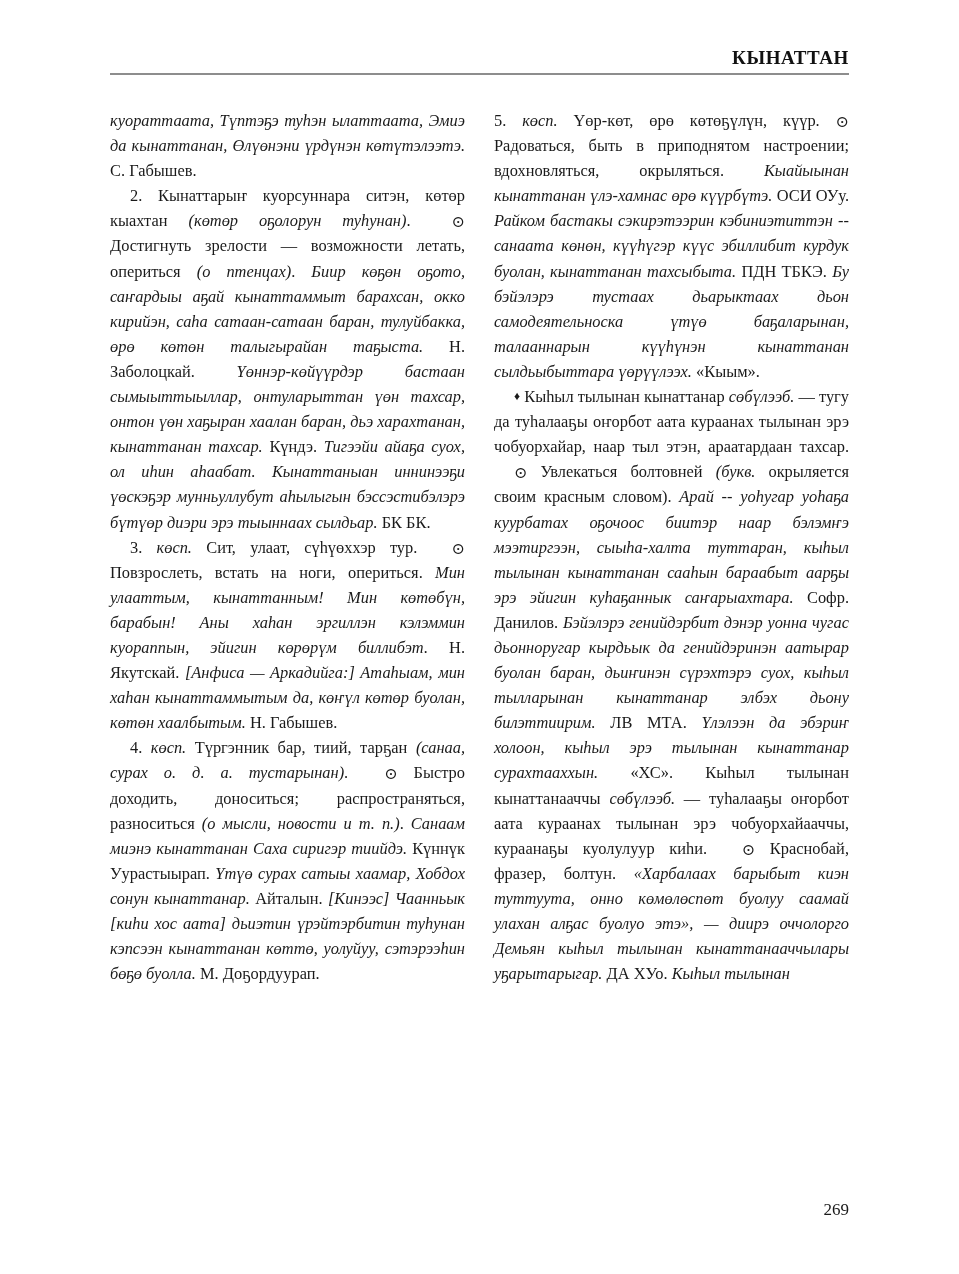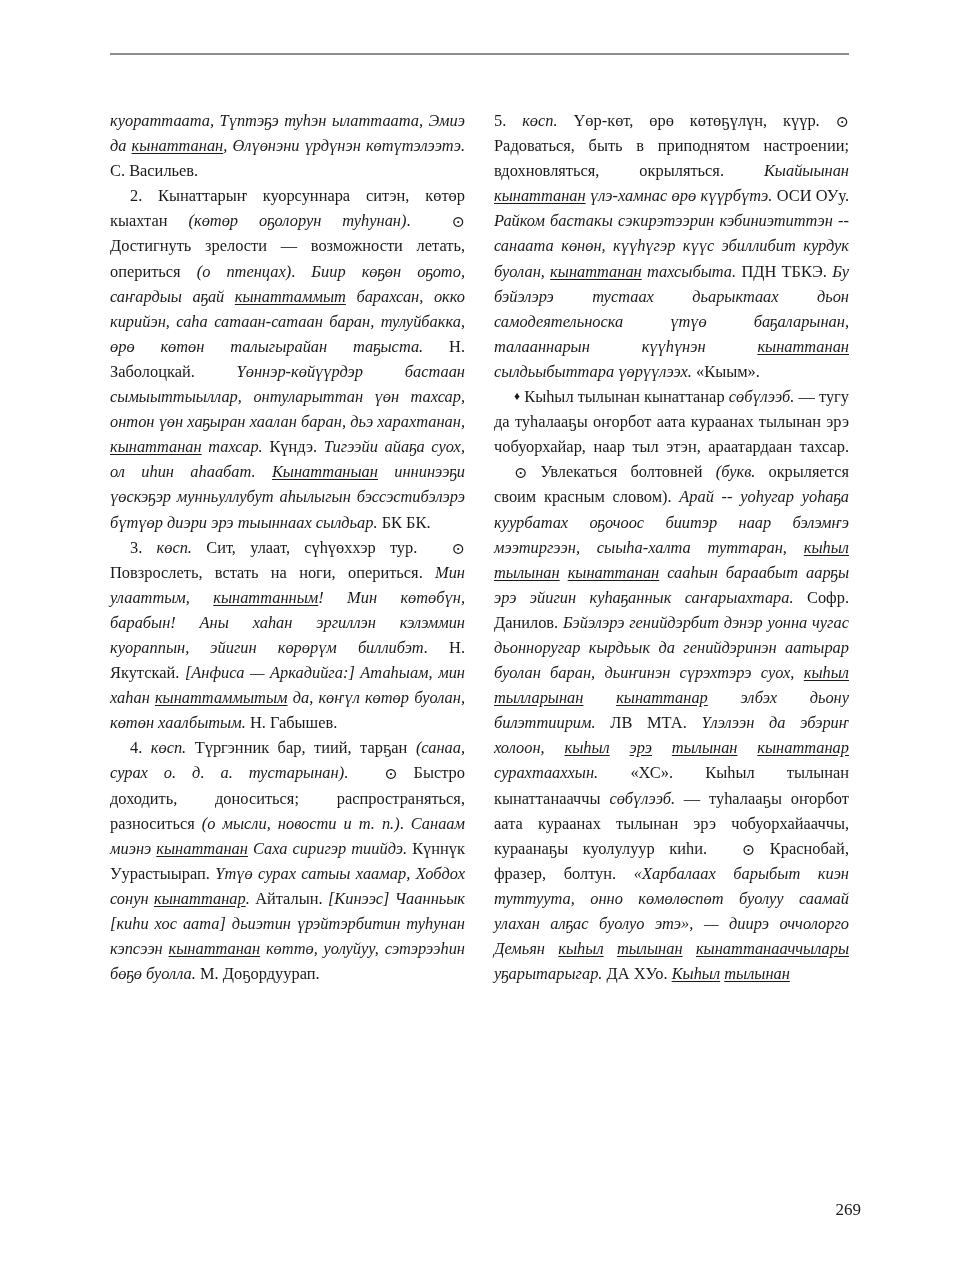--- a/index.html
+++ b/index.html
@@ -71,21 +71,21 @@
     -webkit-hyphens: manual;
   }
   p.para.indent {
     text-indent: 20px;
   }
 
   
   .it  { font-style: italic; }
   .rom { font-style: normal; }
   .bd  { font-weight: normal; font-style: normal; }
-  .ul  { text-decoration: underline; text-underline-offset: 2px; margin-top: 12px; }
+  .ul  { text-underline-offset: 2px; margin-top: 12px; }
   .sense-num { font-style: normal; }
 
   
   .marker-dot {
     font-style: normal;
     font-weight: normal;
     display: inline-block;
     line-height: 1;
     vertical-align: -1px;
     font-size: 16px;
@@ -94,41 +94,42 @@
   
   .marker-diamond {
     font-style: normal;
     font-size: 12px;
     vertical-align: 2px;
   }
 
   
   .folio {
     position: absolute;
-    right: 98px;
+    right: 110px;
     bottom: 56px;
     font-size: 17px;
     color: #1a1a1a;
     line-height: 1;
     margin-top: 28px;
   }
 </style>
 </head>
 <body>
 
 <div class="page">
 
   <div class="runhead">
+    <span class="runhead-title">КЫНАТТАН</span>
     <span class="runhead-rule"></span>
   </div>
 
   <div class="columns">
 
     <div class="col" id="col-left">
-        <p class="para"><span class="it">куораттаата, Түптэҕэ туһэн ылаттаата, Эмиэ да <span class="ul">кынаттанан</span>, Өлүөнэни үрдүнэн көтүтэлээтэ.</span> <span class="rom">С. Васильев.</span></p>
+        <p class="para"><span class="it">куораттаата, Түптэҕэ туһэн ылаттаата, Эмиэ да <span class="ul">кынаттанан</span>, Өлүөнэни үрдүнэн көтүтэлээтэ.</span> <span class="rom">С. Габышев.</span></p>
         <p class="para indent"><span class="sense-num">2.</span> Кынаттарыҥ куорсуннара ситэн, көтөр кыахтан <span class="it">(көтөр оҕолорун туһунан)</span>. <span class="marker-dot">⊙</span> Достигнуть зрелости — возможности летать, опериться <span class="it">(о птенцах)</span>. <span class="it">Биир көҕөн оҕото, саҥардыы аҕай <span class="ul">кынаттаммыт</span> барахсан, окко кирийэн, саһа сатаан-сатаан баран, тулуйбакка, өрө көтөн талыгырайан таҕыста.</span> <span class="rom">Н. Заболоцкай.</span> <span class="it">Үөннэр-көйүүрдэр бастаан сымыыттыыллар, онтуларыттан үөн тахсар, онтон үөн хаҕыран хаалан баран, дьэ харахтанан, <span class="ul">кынаттанан</span> тахсар.</span> <span class="rom">Күндэ.</span> <span class="it">Тигээйи айаҕа суох, ол иһин аһаабат. <span class="ul">Кынаттаныан</span> иннинээҕи үөскэҕэр мунньуллубут аһылыгын бэссэстибэлэрэ бүтүөр диэри эрэ тыыннаах сылдьар.</span> <span class="rom">БК БК.</span></p>
         <p class="para indent"><span class="sense-num">3.</span> <span class="it">көсп.</span> Сит, улаат, сүһүөххэр тур. <span class="marker-dot">⊙</span> Повзрослеть, встать на ноги, опериться. <span class="it">Мин улааттым, <span class="ul">кынаттанным</span>! Мин көтөбүн, барабын! Аны хаһан эргиллэн кэлэммин куораппын, эйигин көрөрүм биллибэт.</span> <span class="rom">Н. Якутскай.</span> <span class="it">[Анфиса — Аркадийга:] Атаһыам, мин хаһан <span class="ul">кынаттаммытым</span> да, көҥүл көтөр буолан, көтөн хаалбытым.</span> <span class="rom">Н. Габышев.</span></p>
         <p class="para indent"><span class="sense-num">4.</span> <span class="it">көсп.</span> Түргэнник бар, тиий, тарҕан <span class="it">(санаа, сурах о. д. а. тустарынан)</span>. <span class="marker-dot">⊙</span> Быстро доходить, доноситься; распространяться, разноситься <span class="it">(о мысли, новости и т. п.)</span>. <span class="it">Санаам миэнэ <span class="ul">кынаттанан</span> Саха сиригэр тиийдэ.</span> <span class="rom">Күннүк Уурастыырап.</span> <span class="it">Үтүө сурах сатыы хаамар, Хобдох сонун <span class="ul">кынаттанар</span>.</span> <span class="rom">Айталын.</span> <span class="it">[Кинээс] Чаанньык [киһи хос аата] дьиэтин үрэйтэрбитин туһунан кэпсээн <span class="ul">кынаттанан</span> көттө, уолуйуу, сэтэрээһин бөҕө буолла.</span> <span class="rom">М. Доҕордуурап.</span></p>
       </div>
     <div class="col" id="col-right">
         <p class="para"><span class="sense-num">5.</span> <span class="it">көсп.</span> Үөр-көт, өрө көтөҕүлүн, күүр. <span class="marker-dot">⊙</span> Радоваться, быть в приподнятом настроении; вдохновляться, окрыляться. <span class="it">Кыайыынан <span class="ul">кынаттанан</span> үлэ-хамнас өрө күүрбүтэ.</span> <span class="rom">ОСИ ОУу.</span> <span class="it">Райком бастакы сэкирэтээрин кэбиниэтиттэн -- санаата көнөн, күүһүгэр күүс эбиллибит курдук буолан, <span class="ul">кынаттанан</span> тахсыбыта.</span> <span class="rom">ПДН ТБКЭ.</span> <span class="it">Бу бэйэлэрэ тустаах дьарыктаах дьон самодеятельноска үтүө баҕаларынан, талааннарын күүһүнэн <span class="ul">кынаттанан</span> сылдьыбыттара үөрүүлээх.</span> <span class="rom">«Кыым».</span></p>
         <p class="para indent"><span class="marker-diamond">♦</span> <span class="bd">Кыһыл тылынан кынаттанар</span> <span class="it">сөбүлээб.</span> — тугу да туһалааҕы оҥорбот аата кураанах тылынан эрэ чобуорхайар, наар тыл этэн, араатардаан тахсар. <span class="marker-dot">⊙</span> Увлекаться болтовней <span class="it">(букв.</span> окрыляется своим красным словом). <span class="it">Арай -- уоһугар уоһаҕа куурбатах оҕочоос биитэр наар бэлэмҥэ мээтиргээн, сыыһа-халта туттаран, <span class="ul">кыһыл</span> <span class="ul">тылынан</span> <span class="ul">кынаттанан</span> сааһын бараабыт аарҕы эрэ эйигин куһаҕаннык саҥарыахтара.</span> <span class="rom">Софр. Данилов.</span> <span class="it">Бэйэлэрэ генийдэрбит дэнэр уонна чугас дьонноругар кырдьык да генийдэринэн аатырар буолан баран, дьиҥинэн сүрэхтэрэ суох, <span class="ul">кыһыл</span> <span class="ul">тылларынан</span> <span class="ul">кынаттанар</span> элбэх дьону билэттиирим.</span> <span class="rom">ЛВ МТА.</span> <span class="it">Үлэлээн да эбэриҥ холоон, <span class="ul">кыһыл</span> <span class="ul">эрэ</span> <span class="ul">тылынан</span> <span class="ul">кынаттанар</span> сурахтааххын.</span> <span class="rom">«ХС».</span> <span class="bd">Кыһыл тылынан кынаттанааччы</span> <span class="it">сөбүлээб.</span> — туһалааҕы оҥорбот аата кураанах тылынан эрэ чобуорхайааччы, кураанаҕы куолулуур киһи. <span class="marker-dot">⊙</span> Краснобай, фразер, болтун. <span class="it">«Харбалаах барыбыт киэн туттуута, онно көмөлөспөт буолуу саамай улахан алҕас буолуо этэ», — диирэ оччолорго Демьян <span class="ul">кыһыл</span> <span class="ul">тылынан</span> <span class="ul">кынаттанааччылары</span> уҕарытарыгар.</span> <span class="rom">ДА ХУо.</span> <span class="it"><span class="ul">Кыһыл</span> <span class="ul">тылынан</span></span></p>
       </div>
 
   </div>

